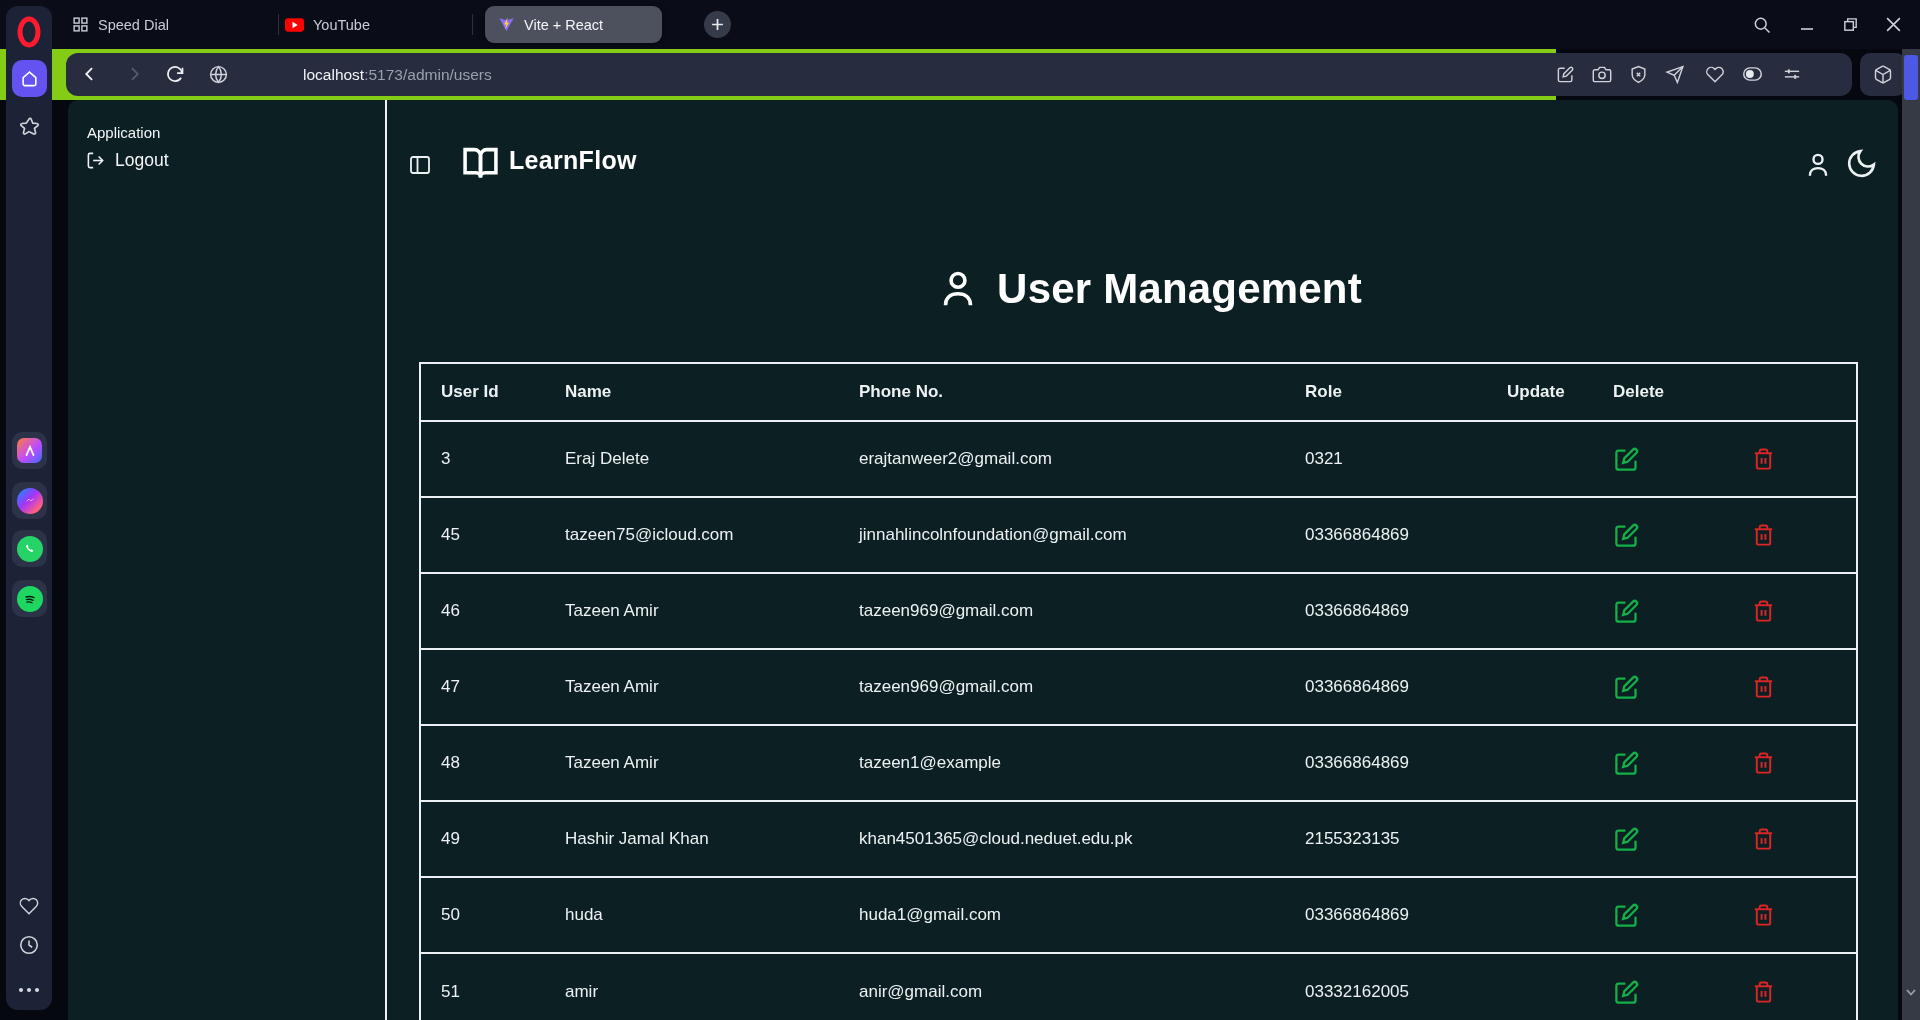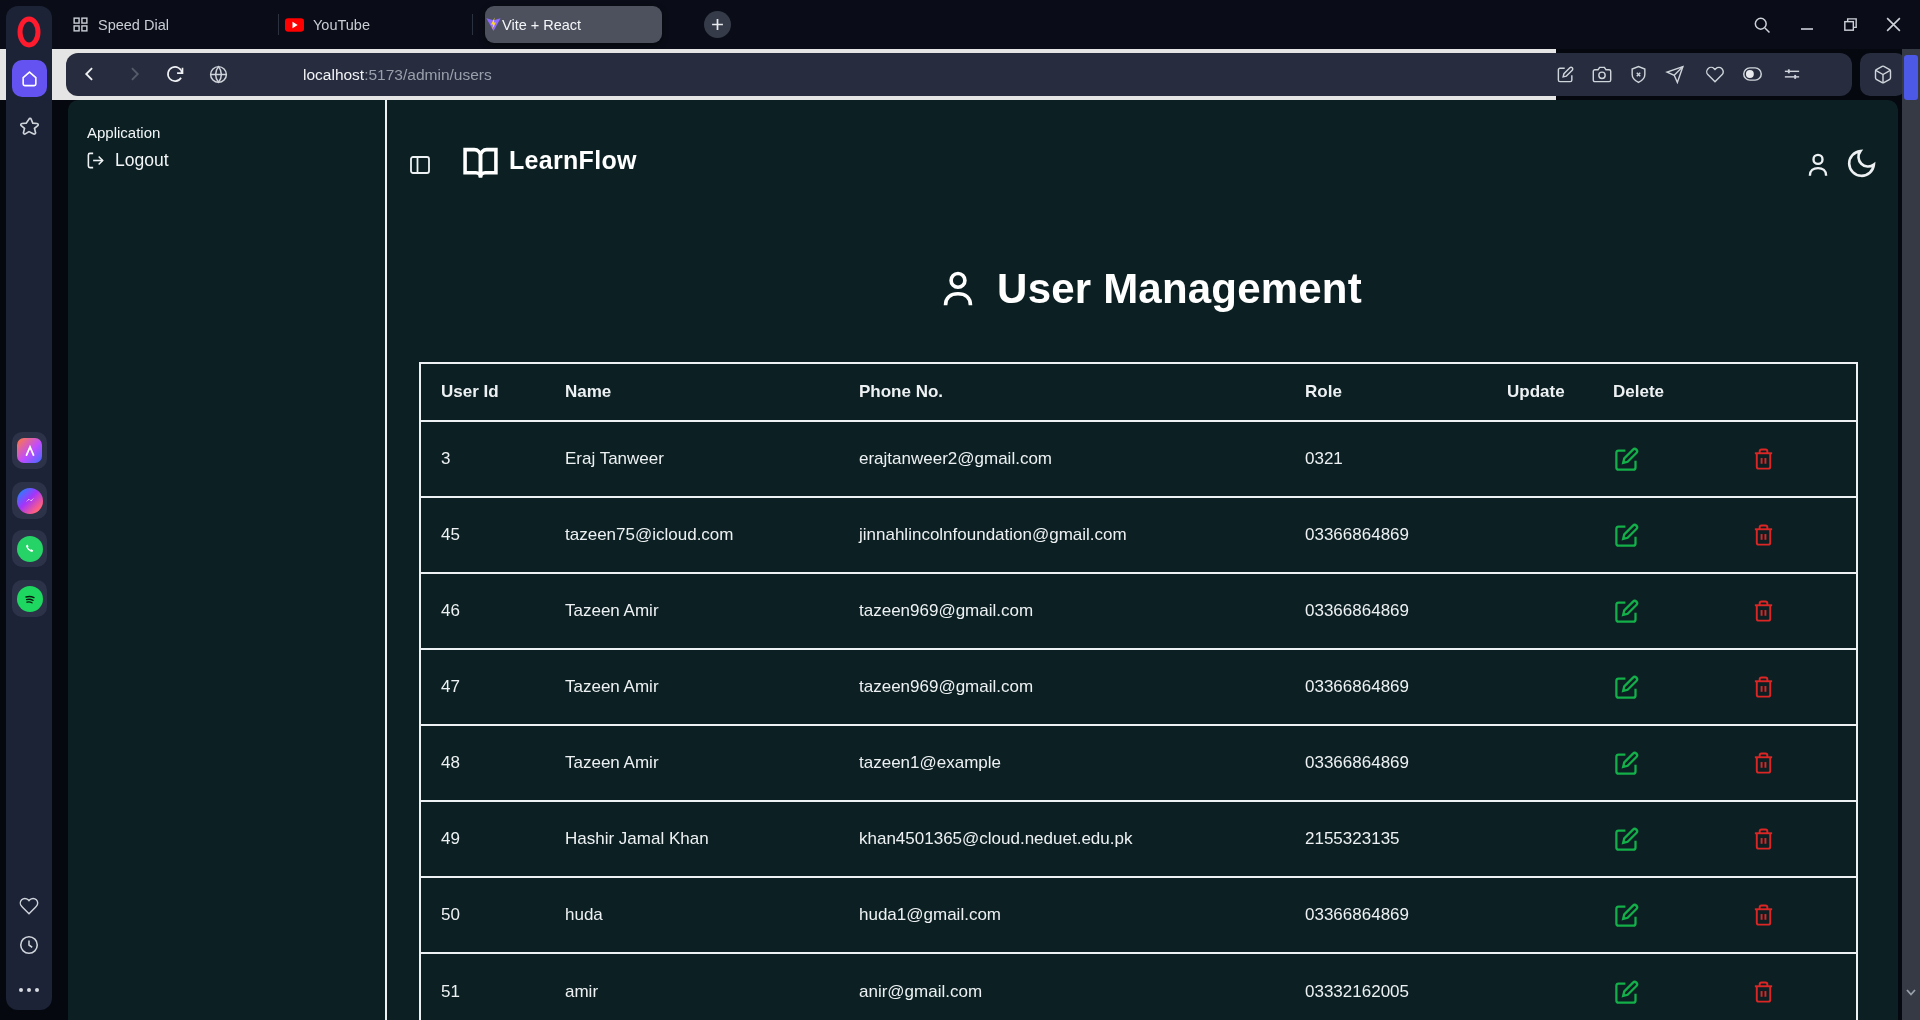--- a/index.html
+++ b/index.html
@@ -6,27 +6,27 @@
   html,body { width:1920px; height:1020px; overflow:hidden; background:#05080f;
     font-family:"Liberation Sans","DejaVu Sans",sans-serif; }
   svg { display:block; }
 
   
   .tabbar { position:absolute; left:0; top:0; width:1920px; height:49px; background:#0a0d17; }
   .tab { position:absolute; top:0; height:49px; display:flex; align-items:center; gap:9px;
          color:#c9cdd4; font-size:14.5px; cursor:default; }
   .tab-sep { position:absolute; top:14px; width:1px; height:21px; background:#2c3140; }
   .tab-active { position:absolute; left:485px; top:6px; width:177px; height:37px;
-    background:#4d515e; border-radius:9px; display:flex; align-items:center; 
-    color:#f4f6f8; font-size:14.5px; box-shadow:0 2px 6px rgba(0,0,0,.45); }
+    background:#4d515e; border-radius:9px; display:flex; align-items:center; gap:9px;
+    padding-left:13px; color:#f4f6f8; font-size:14.5px; box-shadow:0 2px 6px rgba(0,0,0,.45); }
   .newtab { position:absolute; left:704px; top:11px; width:27px; height:27px; border-radius:50%;
     background:#353b49; display:flex; align-items:center; justify-content:center; }
   .winbtn { position:absolute; top:0; width:38px; height:49px; display:flex; align-items:center; justify-content:center; }
 
-  .toolbar { position:absolute; left:0; top:49px; width:1556px; height:51px; background:#e5e5e5; }
+  .toolbar { position:absolute; left:0; top:49px; width:1556px; height:51px; background:#84cc16; }
   .urlpill { position:absolute; left:66px; top:4px; width:1786px; height:43px;
     background:#272d3f; border-radius:12px; }
   .cubebox { position:absolute; left:1860px; top:4px; width:46px; height:43px;
     background:#272d3f; border-radius:10px; display:flex; align-items:center; justify-content:center; }
   .navic { position:absolute; top:11px; }
   .urltext { position:absolute; left:237px; top:0; height:43px; display:flex; align-items:center;
     font-size:15.5px; color:#f1f3f6; }
   .urltext .dim { color:#9aa0ab; }
   .pillic { position:absolute; top:12px; }
   .avatar { position:absolute; left:1810px; top:6px; width:30px; height:31px; border-radius:8px;
@@ -357,21 +357,21 @@
           <div class="tcell">User Id</div>
           <div class="tcell">Name</div>
           <div class="tcell">Phone No.</div>
           <div class="tcell">Role</div>
           <div class="tcell">Update</div>
           <div class="tcell">Delete</div>
         </div>
       <div id="tbody">
           <div class="trow tdata">
             <div class="tcell">3</div>
-            <div class="tcell">Eraj Tanweer</div>
+            <div class="tcell">Eraj Delete</div>
             <div class="tcell">erajtanweer2@gmail.com</div>
             <div class="tcell">0321</div>
             <div class="tcell"></div>
             <div class="tcell">
               <button class="iconbtn"><span><svg width="27" height="27" viewBox="0 0 24 24" fill="none" stroke="#13b04a" stroke-width="2">
                     <path d="M11 4H5a2 2 0 0 0-2 2v13a2 2 0 0 0 2 2h13a2 2 0 0 0 2-2v-6"></path>
                     <path d="M17.8 3.2a2.1 2.1 0 0 1 3 3L13 14l-4 1 1-4z"></path>
                   </svg></span></button>
             </div>
             <div class="tcell">

